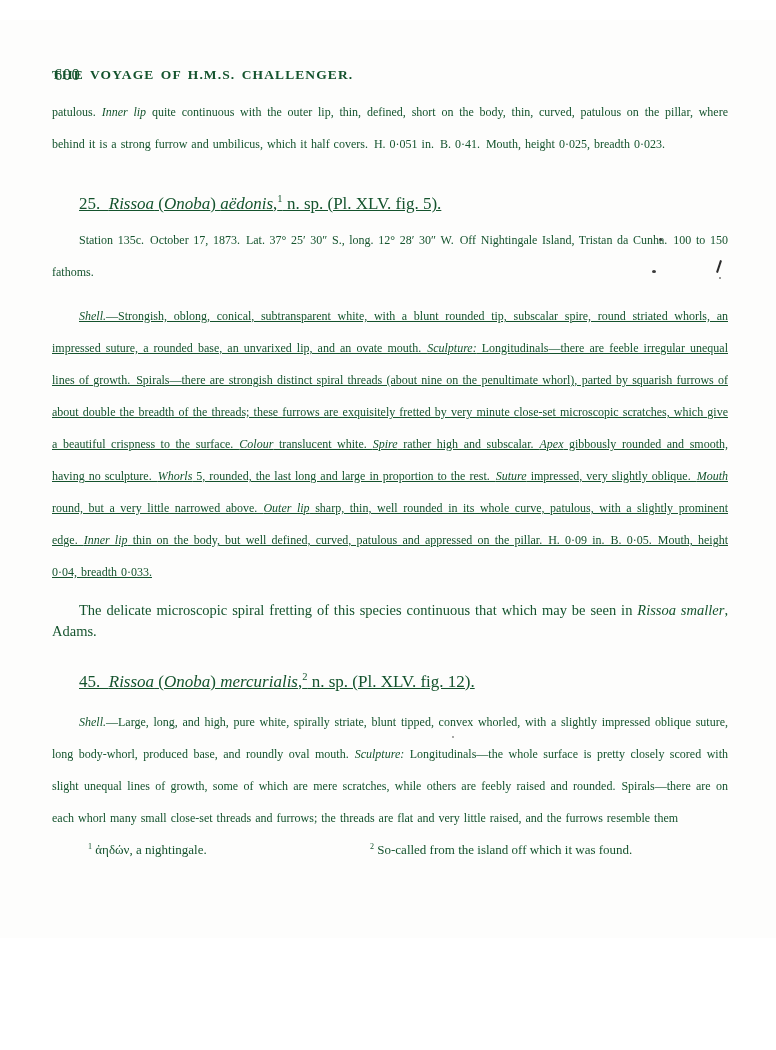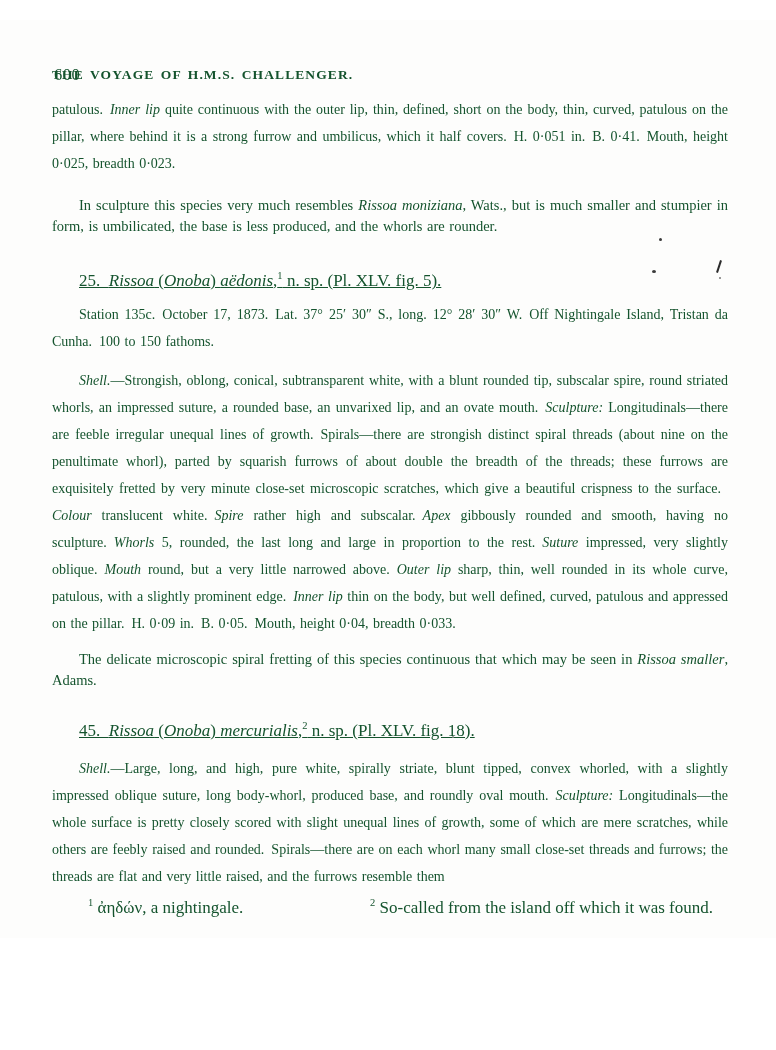--- a/index.html
+++ b/index.html
@@ -44,22 +44,22 @@
     left: 52px;
     top: 76px;
     width: 676px;
     text-align: justify;
   }
   p, h2 {
     margin: 0;
     padding: 0;
   }
   .body {
-    font-size: 14px;
-    line-height: 27px;
+    font-size: 12px;
+    line-height: 32px;
     text-indent: 27px;
     word-spacing: 1px;
   }
   .body.noindent { text-indent: 0; }
   .note {
     font-size: 14.5px;
     line-height: 21px;
     text-indent: 27px;
     word-spacing: 1px;
   }
@@ -67,30 +67,30 @@
     font-size: 17px;
     line-height: 24px;
     font-weight: normal;
     text-align: left;
     text-indent: 27px;
     text-decoration: underline;
   }
   .m-p2 { margin-top: 18px; }
   .m-h25 { margin-top: 32px; }
   .m-p3 { margin-top: 8px; }
-  .m-p4 { margin-top: 12px; }
+  .m-p4 { margin-top: 12px; text-decoration: underline; }
   .m-p5 { margin-top: 12px; }
   .m-h26 { margin-top: 28px; }
   .m-p6 { margin-top: 6px; }
   .m-p7 { margin-top: 12px; }
   .footnotes {
     position: relative;
     margin-top: 8px;
     height: 22px;
-    font-size: 17px;
+    font-size: 13px;
     text-align: left;
   }
   .fn-left  { position: absolute; left: 36px;  top: 0; white-space: nowrap; }
   .fn-right { position: absolute; left: 318px; top: 0; white-space: nowrap; font-family: Liberation Serif, serif; }
   sup {
     font-size: 62%;
     vertical-align: super;
     line-height: 0;
   }
   
@@ -116,26 +116,25 @@
 
 <div class="page">
 
   <div class="pagehead">
     <span class="pagenum">600</span>
     <span class="runtitle">THE VOYAGE OF H.M.S. CHALLENGER.</span>
   </div>
 
   <div class="text-block">
     <p class="body noindent"><span>patulous. </span><i>Inner lip</i><span> quite continuous with the outer lip, thin, defined, short on the body, thin, curved, patulous on the pillar, where behind it is a strong furrow and umbilicus, which it half covers. H. 0·051 in. B. 0·41. Mouth, height 0·025, breadth 0·023.</span></p>
-    <p class="note m-p2"><span>In sculpture this species very much resembles </span><i>Rissoa moniziana</i><span>, Wats., but is much smaller and stumpier in form, is umbilicated, the base is less produced, and the whorls are rounder.</span></p>
     <h2 class="heading m-h25"><span>25. </span><i>Rissoa</i><span> (</span><i>Onoba</i><span>) </span><i>aëdonis</i><span>,</span><sup>1</sup><span> n. sp. (Pl. XLV. fig. 5).</span></h2>
     <p class="body m-p3"><span>Station 135c. October 17, 1873. Lat. 37° 25′ 30″ S., long. 12° 28′ 30″ W. Off Nightingale Island, Tristan da Cunha. 100 to 150 fathoms.</span></p>
     <p class="body m-p4"><i>Shell.</i><span>—Strongish, oblong, conical, subtransparent white, with a blunt rounded tip, subscalar spire, round striated whorls, an impressed suture, a rounded base, an unvarixed lip, and an ovate mouth. </span><i>Sculpture:</i><span> Longitudinals—there are feeble irregular unequal lines of growth. Spirals—there are strongish distinct spiral threads (about nine on the penultimate whorl), parted by squarish furrows of about double the breadth of the threads; these furrows are exquisitely fretted by very minute close-set microscopic scratches, which give a beautiful crispness to the surface. </span><i>Colour</i><span> translucent white. </span><i>Spire</i><span> rather high and subscalar. </span><i>Apex</i><span> gibbously rounded and smooth, having no sculpture. </span><i>Whorls</i><span> 5, rounded, the last long and large in proportion to the rest. </span><i>Suture</i><span> impressed, very slightly oblique. </span><i>Mouth</i><span> round, but a very little narrowed above. </span><i>Outer lip</i><span> sharp, thin, well rounded in its whole curve, patulous, with a slightly prominent edge. </span><i>Inner lip</i><span> thin on the body, but well defined, curved, patulous and appressed on the pillar. H. 0·09 in. B. 0·05. Mouth, height 0·04, breadth 0·033.</span></p>
     <p class="note m-p5"><span>The delicate microscopic spiral fretting of this species continuous that which may be seen in </span><i>Rissoa smaller</i><span>, Adams.</span></p>
-    <h2 class="heading m-h26"><span>45. </span><i>Rissoa</i><span> (</span><i>Onoba</i><span>) </span><i>mercurialis</i><span>,</span><sup>2</sup><span> n. sp. (Pl. XLV. fig. 18).</span></h2>
+    <h2 class="heading m-h26"><span>45. </span><i>Rissoa</i><span> (</span><i>Onoba</i><span>) </span><i>mercurialis</i><span>,</span><sup>2</sup><span> n. sp. (Pl. XLV. fig. 12).</span></h2>
     <p class="body m-p7"><i>Shell.</i><span>—Large, long, and high, pure white, spirally striate, blunt tipped, convex whorled, with a slightly impressed oblique suture, long body-whorl, produced base, and roundly oval mouth. </span><i>Sculpture:</i><span> Longitudinals—the whole surface is pretty closely scored with slight unequal lines of growth, some of which are mere scratches, while others are feebly raised and rounded. Spirals—there are on each whorl many small close-set threads and furrows; the threads are flat and very little raised, and the furrows resemble them</span></p>
 
     <div class="footnotes">
       <span class="fn-left"><sup>1</sup><span> ἀηδών, a nightingale.</span></span>
       <span class="fn-right"><sup>2</sup><span> So-called from the island off which it was found.</span></span>
     </div>
   </div>
 
   <span class="speck speck1"></span>
   <span class="speck speck2"></span>

